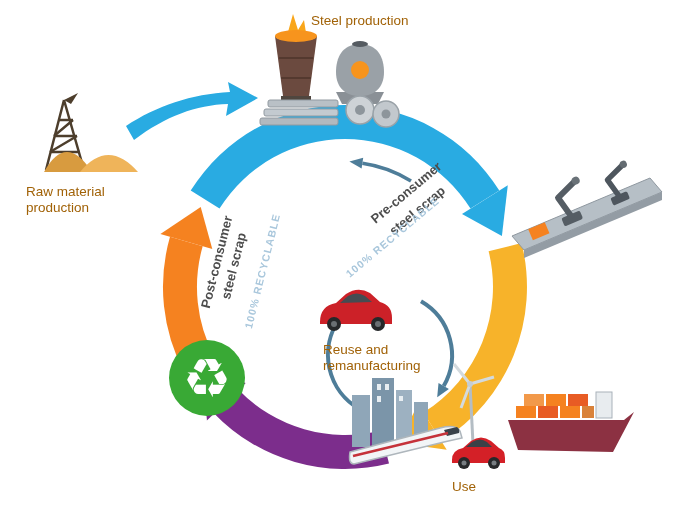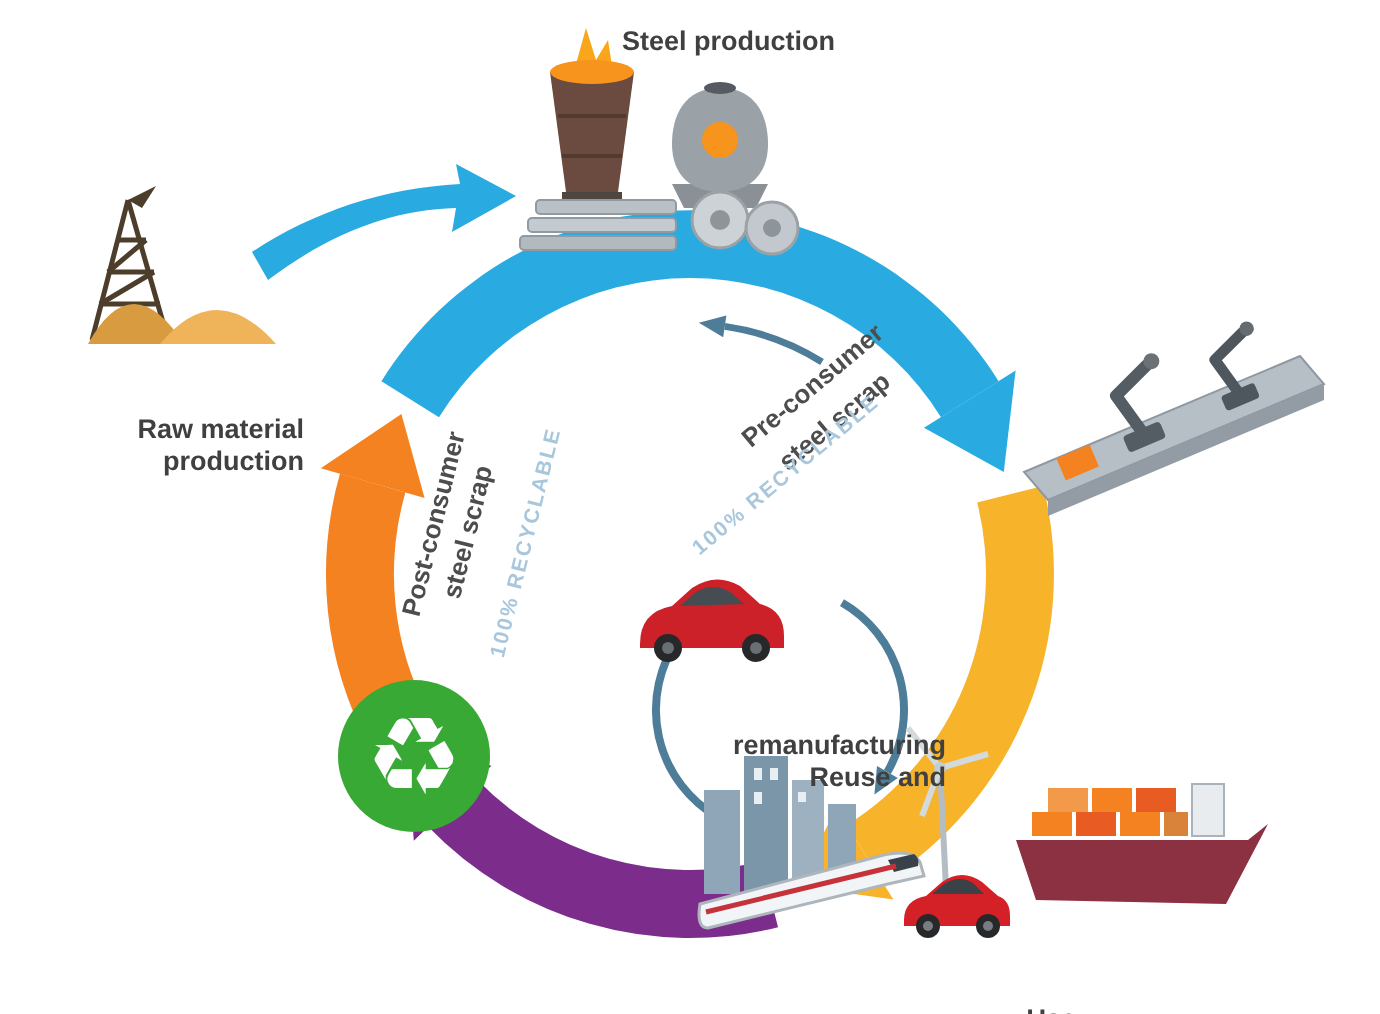--- a/index.html
+++ b/index.html
@@ -2,24 +2,24 @@
 <html><head>
 <meta charset="utf-8">
 <style>
   html,body { margin:0; padding:0; background:#ffffff; }
   .stage {
     position:relative; width:690px; height:507px; background:#ffffff;
     font-family:"Liberation Sans", sans-serif; overflow:hidden;
   }
   .stage svg { position:absolute; left:0; top:0; }
   .label {
-    position:absolute; color:#404040; font-size:13.5px; font-weight:700;
+    position:absolute; color:#a16207; font-size:13.5px; font-weight:400;
     line-height:1.22; white-space:nowrap;
   }
-  .label.center { text-align:right; white-space:normal;margin-top:23px; }
+  .label.center { text-align:left; white-space:normal; }
   .arcTxt { font-family:"Liberation Sans",sans-serif; font-size:13px; font-weight:700; }
   .recTxt { font-family:"Liberation Sans",sans-serif; font-size:10.5px; font-weight:700; letter-spacing:1.1px; }
 </style>
 </head>
 <body>
 
 <div class="stage">
 
 <svg width="690" height="507" viewBox="0 0 690 507">
 
@@ -177,20 +177,20 @@
 
 <div class="label" style="left:311px; top:13px;">Steel production</div>
 
 <div class="label center" style="left:26px; top:184px; width:126px;">
   <span style="display:block">Raw material</span>
   <span style="display:block">production</span>
 </div>
 
 
 
-<div class="label center" style="left:470px; top:479px; width:68px;">Use</div>
+<div class="label center" style="left:452px; top:479px; width:68px;">Use</div>
 
 <div class="label center" style="left:323px; top:342px; width:150px;">
+  <span style="display:block">Reuse and</span>
   <span style="display:block">remanufacturing</span>
-  <span style="display:block">Reuse and</span>
 </div>
 
 </div>
 
 </body></html>

